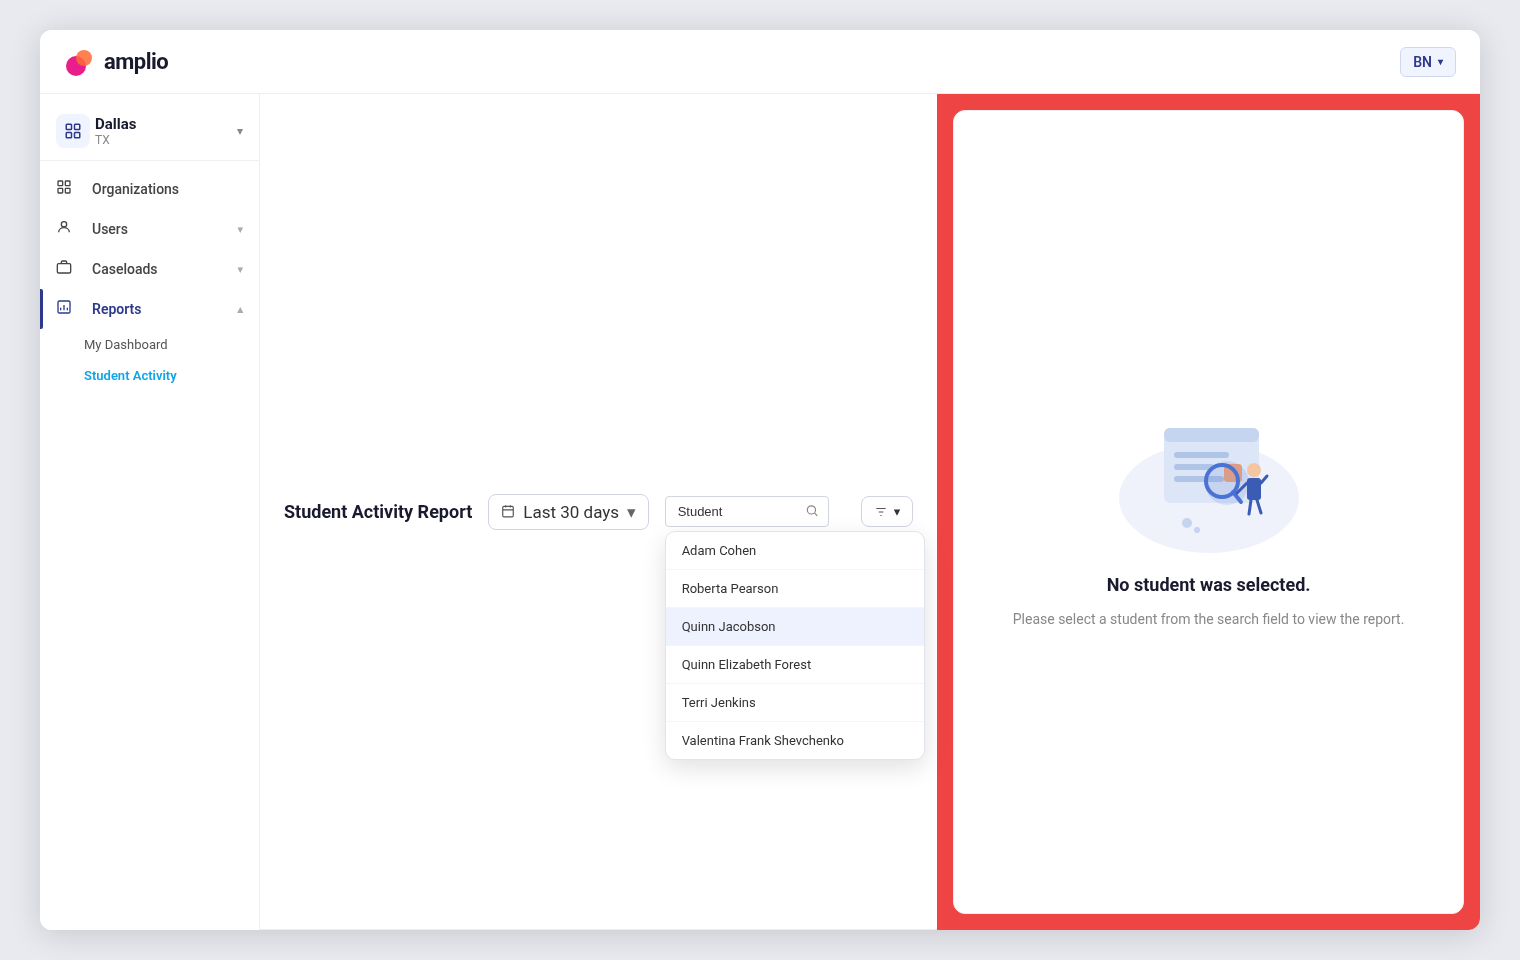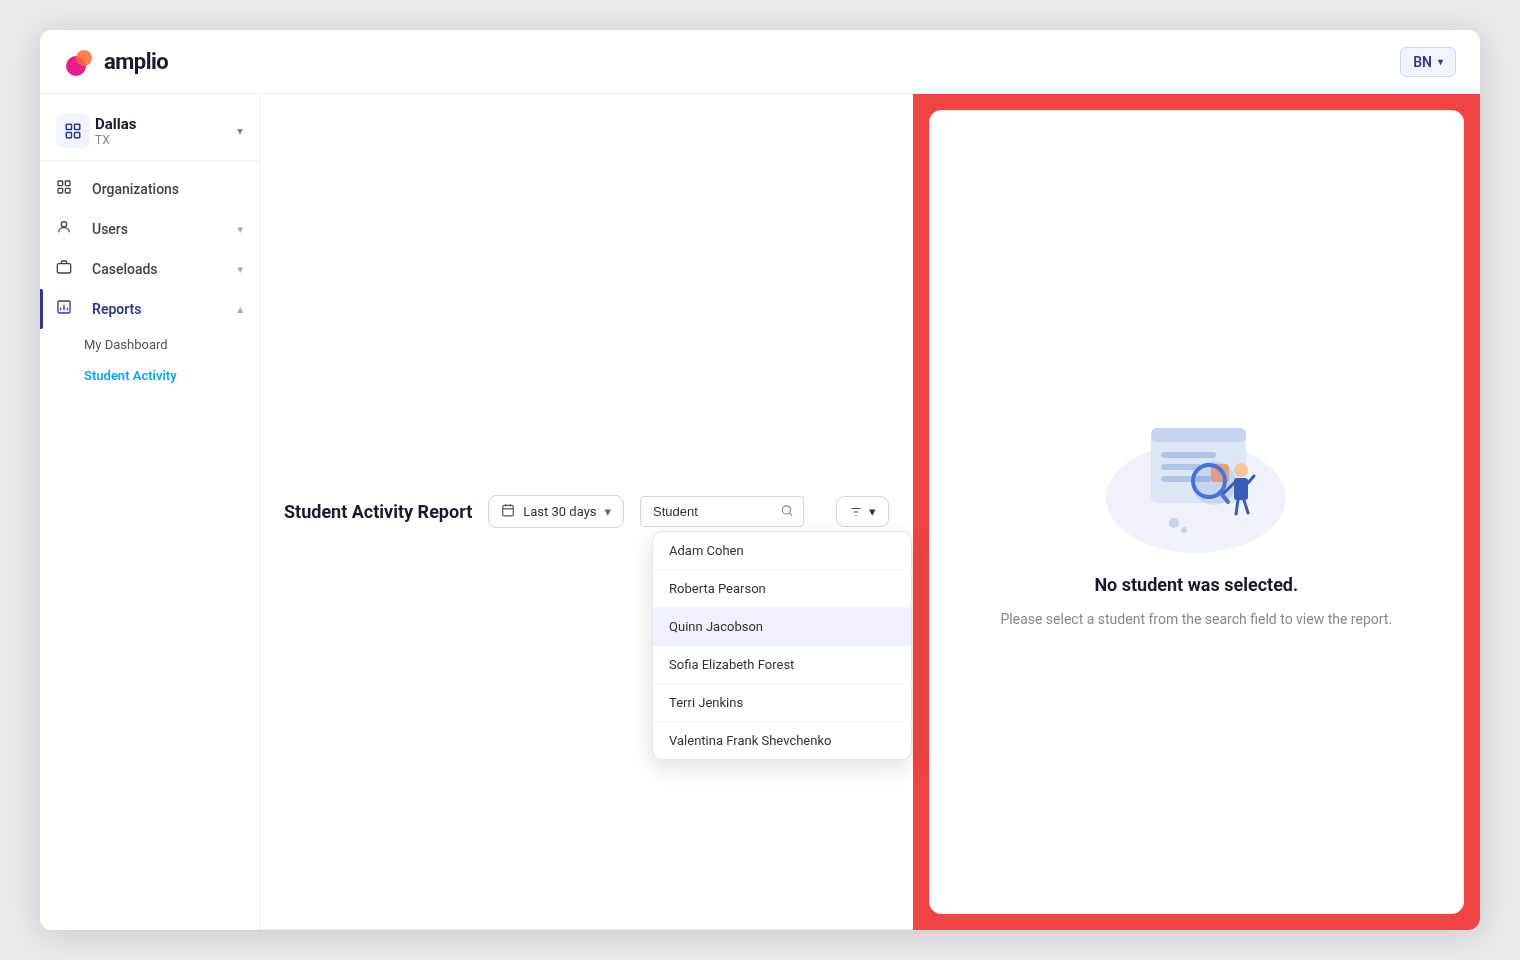--- a/index.html
+++ b/index.html
@@ -181,21 +181,21 @@
     }
     .date-filter {
       display: flex;
       align-items: center;
       gap: 8px;
       border: 1px solid #d0d5e0;
       border-radius: 8px;
       padding: 7px 12px;
       cursor: pointer;
       background: #fff;
-      font-size: 13px;
+      font-size: 17px;
       color: #333;
     }
     .date-filter .cal-icon { color: #666; }
     .date-filter .chevron { color: #666; }
 
     .student-search-container {
       position: relative;
     }
     .student-input {
       border: 1px solid #d0d5e0;
@@ -215,21 +215,21 @@
       transform: translateY(-50%);
       color: #888;
       cursor: pointer;
       font-size: 14px;
     }
 
     
     .dropdown-list {
       position: absolute;
       top: calc(100% + 4px);
-      left: 12px;
+      left: 0;
       width: 260px;
       background: #fff;
       border: 1px solid #e0e4ee;
       border-radius: 10px;
       box-shadow: 0 8px 24px rgba(0,0,0,0.12);
       z-index: 100;
       overflow: hidden;
     }
     .dropdown-item {
       padding: 11px 16px;
@@ -406,21 +406,21 @@
             <div class="dropdown-item">
               <span>Adam Cohen</span>
             </div>
             <div class="dropdown-item">
               <span>Roberta Pearson</span>
             </div>
             <div class="dropdown-item highlighted">
               <span>Quinn Jacobson</span>
             </div>
             <div class="dropdown-item">
-              <span>Sofia Elizabeth Forest</span>
+              <span>Quinn Elizabeth Forest</span>
             </div>
             <div class="dropdown-item">
               <span>Terri Jenkins</span>
             </div>
             <div class="dropdown-item">
               <span>Valentina Frank Shevchenko</span>
             </div>
           </div>
         </div>
 

